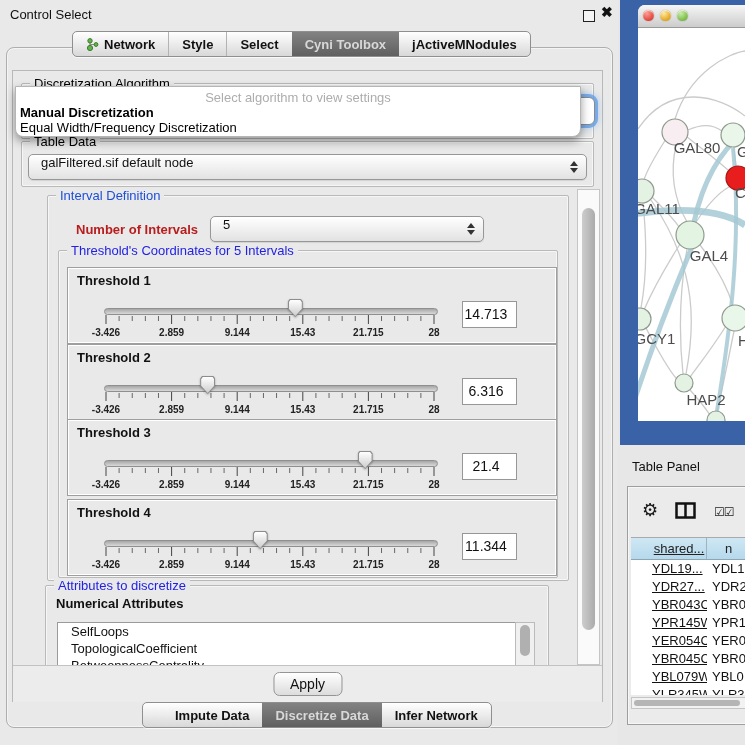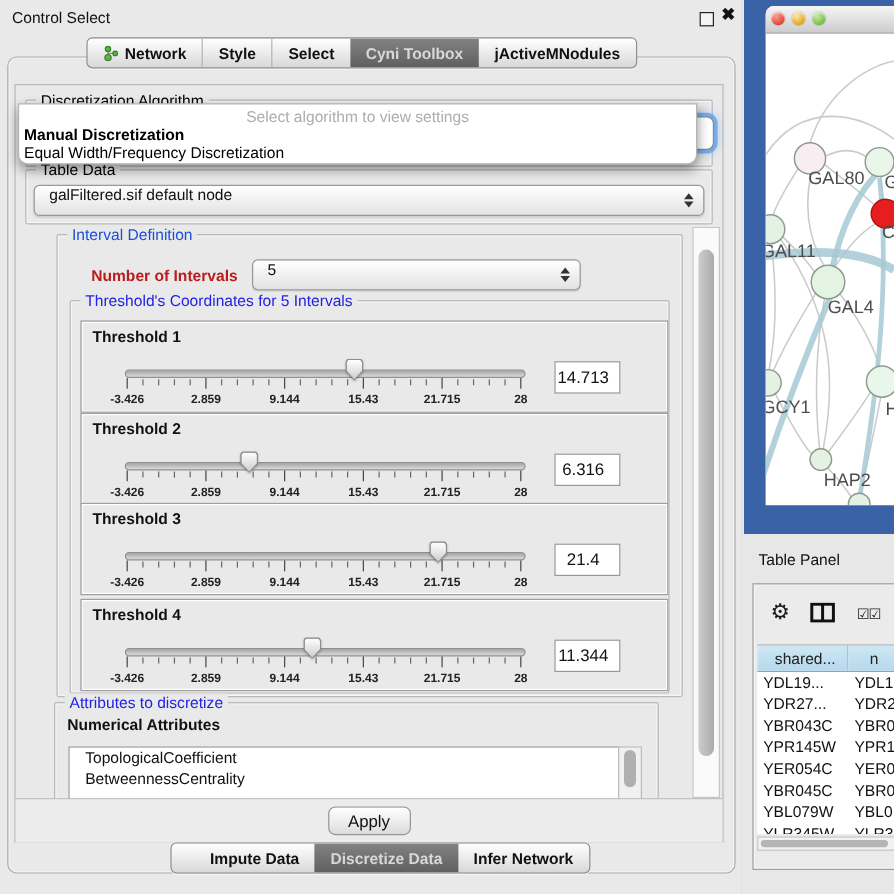--- a/index.html
+++ b/index.html
@@ -64,21 +64,21 @@
   .tp-title{position:absolute;left:14px;top:14px;font-size:13px;color:#111;}
   #tp-box{position:absolute;left:9px;top:41px;width:118px;height:237px;border:1px solid #9e9e9e;background:#ebebeb;box-shadow:inset 0 0 0 1px rgba(255,255,255,.6);}
   .gear-icon{position:absolute;left:14px;top:12px;font-size:18px;color:#1a1a1a;}
   .split-icon{position:absolute;left:47px;top:15px;}
   .check-icons{position:absolute;left:86px;top:18px;font-size:12px;color:#222;letter-spacing:-1px;}
   #tp-table{position:absolute;left:3px;top:50px;width:115px;height:157px;background:#fff;overflow:hidden;border-top:1px solid #aaa;}
   .tp-header{display:flex;height:21px;border-bottom:1px solid #8fa6b2;}
   .tp-header div{background:linear-gradient(#cfe7f4,#b5d9ec);border-right:1px solid #9db4c0;font-size:13px;color:#222;text-align:center;line-height:21px;overflow:hidden;white-space:nowrap;}
   .tp-row{display:flex;height:18px;font-size:13px;color:#111;}
   .tp-row div{overflow:hidden;white-space:nowrap;line-height:18px;}
-  .c1{width:76px;padding-left:5px;box-sizing:border-box;}
+  .c1{width:76px;padding-left:21px;box-sizing:border-box;text-decoration:underline;}
   .c2{flex:1;padding-left:5px;}
   .hscroll{position:absolute;left:3px;top:210px;width:115px;height:12px;background:#f2f2f2;border:1px solid #c5c5c5;box-sizing:border-box;}
   .hscroll i{position:absolute;left:2px;top:2px;width:106px;height:6px;border-radius:4px;background:#b5b5b5;}
 </style>
 </head>
 <body>
 
 <div id="screen">
 
   <div id="control-panel">
@@ -320,20 +320,21 @@
                 </svg>
                 <div class="vbox">11.344</div>
               </div>
             </div>
         </div>
 
         <div class="group" style="left:30px;top:396px;width:502px;height:90px;">
           <div class="gtitle" style="color:#2222e6;">Attributes to discretize</div>
           <div style="position:absolute;left:10px;top:10px;font-size:13px;font-weight:bold;color:#111;">Numerical Attributes</div>
           <div class="attr-list" id="attr-list">
+              <div>SelfLoops</div>
               <div>TopologicalCoefficient</div>
               <div>BetweennessCentrality</div>
             </div>
           <div class="attr-scroll">
               <i></i>
             </div>
         </div>
 
         <div class="vscroll">
             <div class="vthumb"></div>

